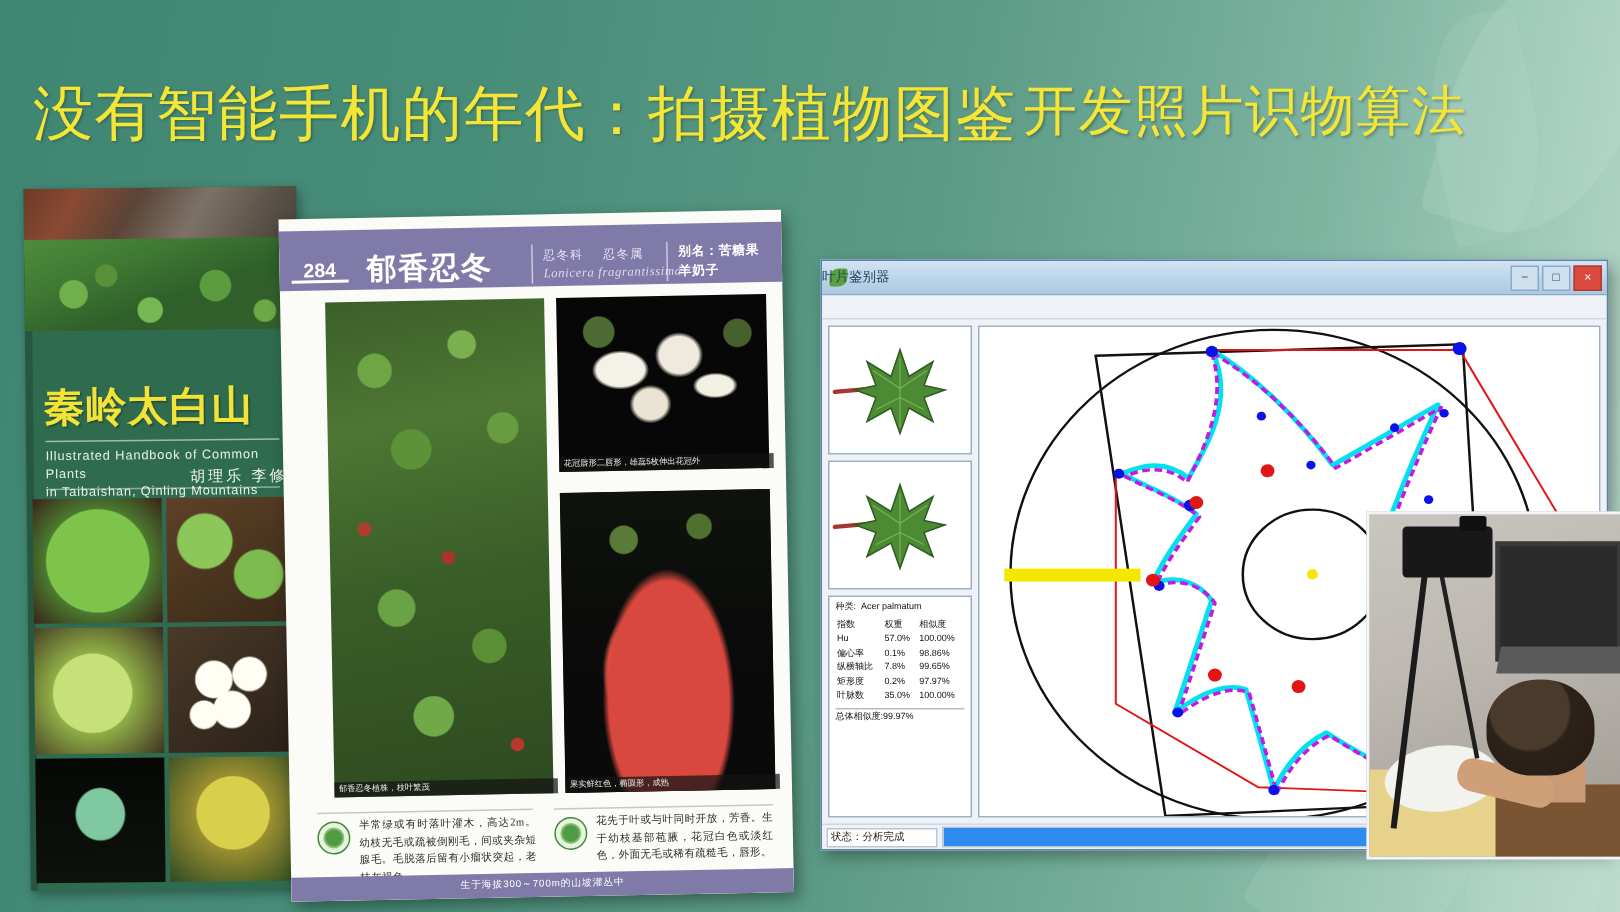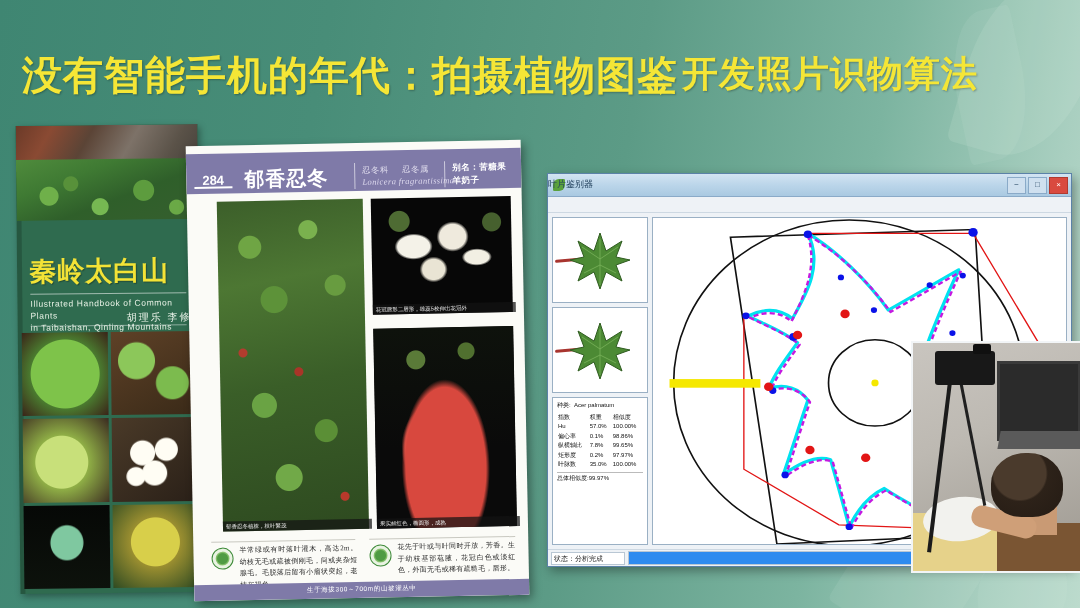--- a/index.html
+++ b/index.html
@@ -16,27 +16,27 @@
   .bg-leaf{position:absolute;opacity:.14;background:#d9efe5;border-radius:60% 5% 60% 5%;}
   .bg-leaf.l1{right:-10px;top:-30px;width:120px;height:190px;transform:rotate(16deg);}
   .bg-leaf.l2{right:55px;top:10px;width:70px;height:150px;transform:rotate(-12deg);opacity:.10;}
   .bg-leaf.l3{right:110px;top:520px;width:120px;height:120px;transform:rotate(32deg);opacity:.10;}
   .bg-leaf.l4{right:10px;top:545px;width:95px;height:95px;transform:rotate(-20deg);opacity:.09;}
 
   
   .title-row{position:absolute;left:0;top:48px;width:1080px;height:62px;}
   .title-main{
     position:absolute;left:22px;top:0;
-    font-size:40px;font-weight:bold;color:#f5e636;letter-spacing:1px;
+    font-size:40px;font-weight:normal;color:#f5e636;letter-spacing:1px;
     text-shadow:1px 1px 2px rgba(0,0,0,.28);
     white-space:nowrap;
   }
   .title-sub{
     position:absolute;left:682px;top:2px;
-    font-size:36px;font-weight:bold;color:#f5e636;letter-spacing:1px;
+    font-size:36px;font-weight:normal;color:#f5e636;letter-spacing:1px;
     text-shadow:1px 1px 2px rgba(0,0,0,.28);
     white-space:nowrap;
   }
 
   
   .book-cover{
     position:absolute;left:18px;top:125px;width:182px;height:468px;
     background:#2f6b4f;box-shadow:2px 3px 7px rgba(0,0,0,.35);
     transform:rotate(-0.6deg);overflow:hidden;
   }

